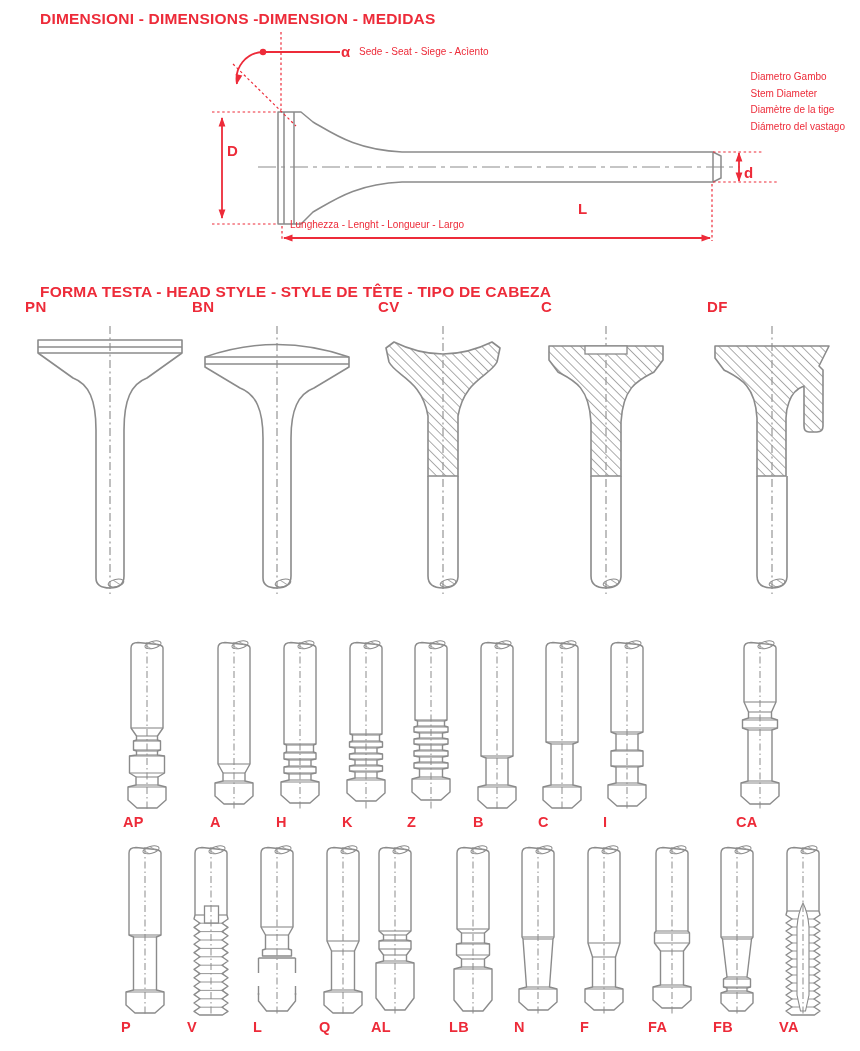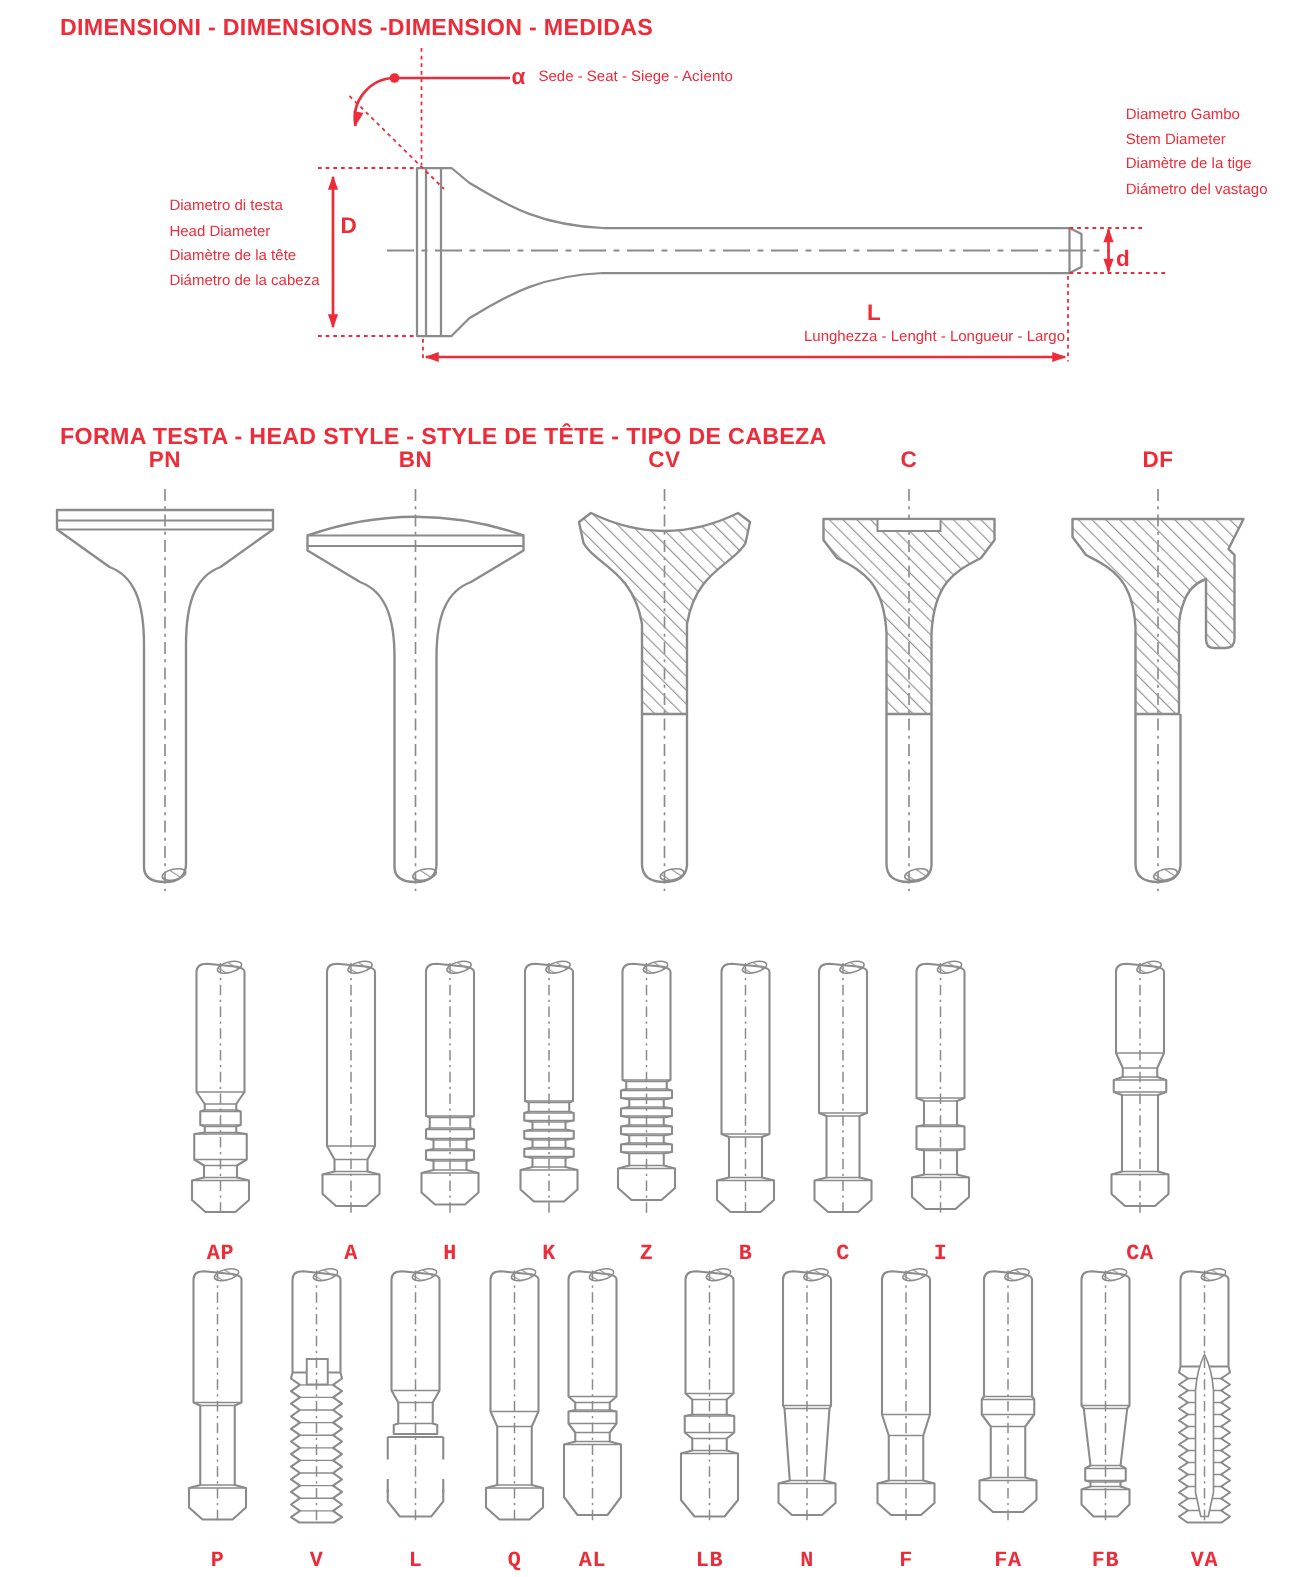--- a/index.html
+++ b/index.html
@@ -4,26 +4,26 @@
 <style>
   html,body{margin:0;padding:0;background:#fff;}
   .page{position:relative;width:860px;height:1051px;background:#fff;overflow:hidden;
         font-family:"Liberation Sans",sans-serif;}
   .sec-title{position:absolute;color:var(--accent,#ED2B39);font-size:15.5px;font-weight:700;
              letter-spacing:.2px;white-space:nowrap;}
   .anno{position:absolute;color:var(--accent,#ED2B39);font-size:10px;font-weight:500;
         line-height:16.5px;white-space:nowrap;}
   .anno.right{text-align:left;}
   .sym{position:absolute;color:var(--accent,#ED2B39);font-size:15px;font-weight:700;}
-  .fig-label{color:var(--accent,#ED2B39);font-weight:700;text-align:center;letter-spacing:.4px;}
+  .fig-label{color:var(--accent,#ED2B39);font-weight:700;text-align:left;letter-spacing:.4px;}
   .head-fig{position:absolute;top:298px;text-align:center;}
   .head-fig .fig-label{font-size:15px;height:20px;margin-bottom:8px;}
   .groove-row{position:absolute;left:0;width:860px;height:200px;}
   .groove-fig{position:absolute;width:48px;text-align:center;}
-  .groove-fig .fig-label{font-size:14.5px;margin-top:16px;font-family:Liberation Mono, monospace;}
+  .groove-fig .fig-label{font-size:14.5px;margin-top:2px;}
   svg{display:block;}
 </style>
 </head>
 <body>
 
 <div class="page">
 
   <svg width="0" height="0" style="position:absolute">
     <defs>
       <pattern id="hatch" patternUnits="userSpaceOnUse" width="6.5" height="6.5" patternTransform="rotate(-45)">
@@ -72,38 +72,32 @@
       <path d="M0 0 L-9.5 3.4 L-9.5 -3.4 Z" transform="translate(711 208) rotate(0)"></path>
       <path d="M0 0 L-9.5 3.4 L-9.5 -3.4 Z" transform="translate(739 122) rotate(-90)"></path>
       <path d="M0 0 L-9.5 3.4 L-9.5 -3.4 Z" transform="translate(739 152) rotate(90)"></path>
       <path d="M0 0 L-9.5 3.4 L-9.5 -3.4 Z" transform="translate(237 54) rotate(102)"></path>
     </g>
   </svg>
 
   <div class="sym" style="left:341px;top:43px;">α</div>
   <div class="anno" style="left:359px;top:44px;">Sede - Seat - Siege - Acìento</div>
 
-  <div class="anno right" style="right:647px;top:130px;">
-    <span style="display:block">Diametro di testa</span>
-    <span style="display:block">Head Diameter</span>
-    <span style="display:block">Diamètre de la tête</span>
-    <span style="display:block">Diámetro de la cabeza</span>
-  </div>
   <div class="sym" style="left:227px;top:142px;">D</div>
 
   <div class="anno right" style="right:15px;top:69px;">
     <span style="display:block">Diametro Gambo</span>
     <span style="display:block">Stem Diameter</span>
     <span style="display:block">Diamètre de la tige</span>
     <span style="display:block">Diámetro del vastago</span>
   </div>
   <div class="sym" style="left:744px;top:164px;">d</div>
 
   <div class="sym" style="left:578px;top:200px;">L</div>
-  <div class="anno" style="left:290px;top:217px;width:420px;text-align:right;">Lunghezza - Lenght - Longueur - Largo</div>
+  <div class="anno" style="left:290px;top:217px;width:420px;text-align:left;">Lunghezza - Lenght - Longueur - Largo</div>
 
   <div class="sec-title" style="left:40px;top:283px;">FORMA TESTA - HEAD STYLE - STYLE DE TÊTE - TIPO DE CABEZA</div>
   <div id="head-row">
       <div class="head-fig" style="left: 25px; width: 170px;">
         <div class="fig-label">PN</div>
         <svg width="170" height="270" viewBox="0 0 170 270">
           <path d="M 13 14 L 157 14 L 157 27 L 122 52 C 106 58 99 74 99 104 L 99 250 Q 99 262 85 262 Q 71 262 71 252 L 71 104 C 71 74 64 58 48 52 L 13 27 Z" fill="#fff" stroke="#8B8B8B" stroke-width="1.6" stroke-linejoin="round"></path>
           <line x1="13" y1="21" x2="157" y2="21" stroke="#8B8B8B" stroke-width="1.3"></line>
           <line x1="13" y1="27" x2="157" y2="27" stroke="#8B8B8B" stroke-width="1.3"></line>
           <ellipse cx="91" cy="257" rx="8" ry="3.6" fill="url(#hatch)" stroke="#8B8B8B" stroke-width="1" transform="rotate(-12 91 257)"></ellipse>

